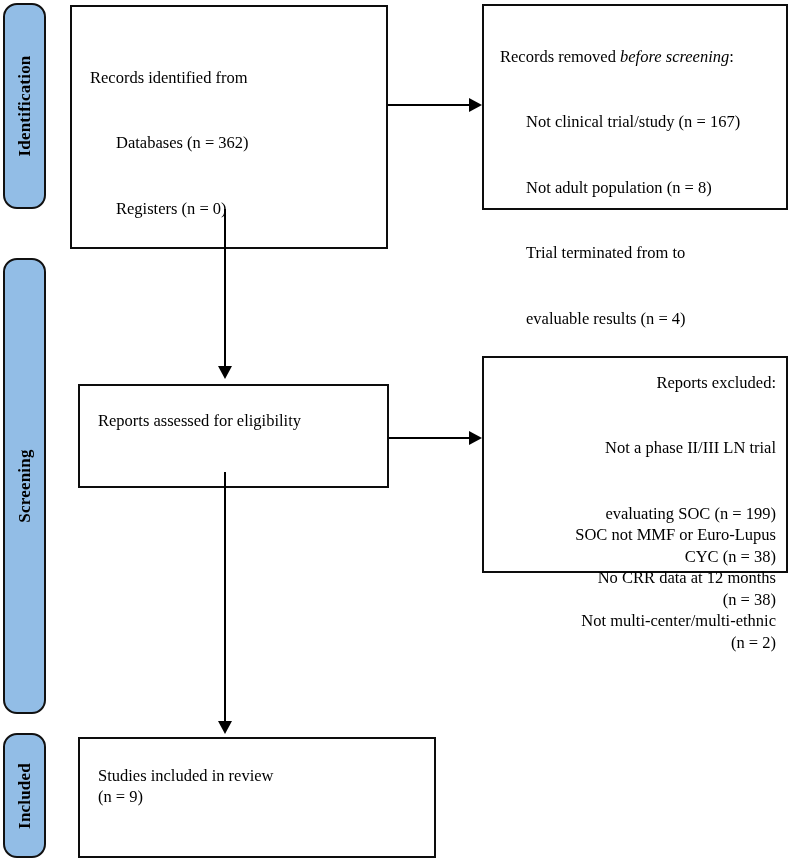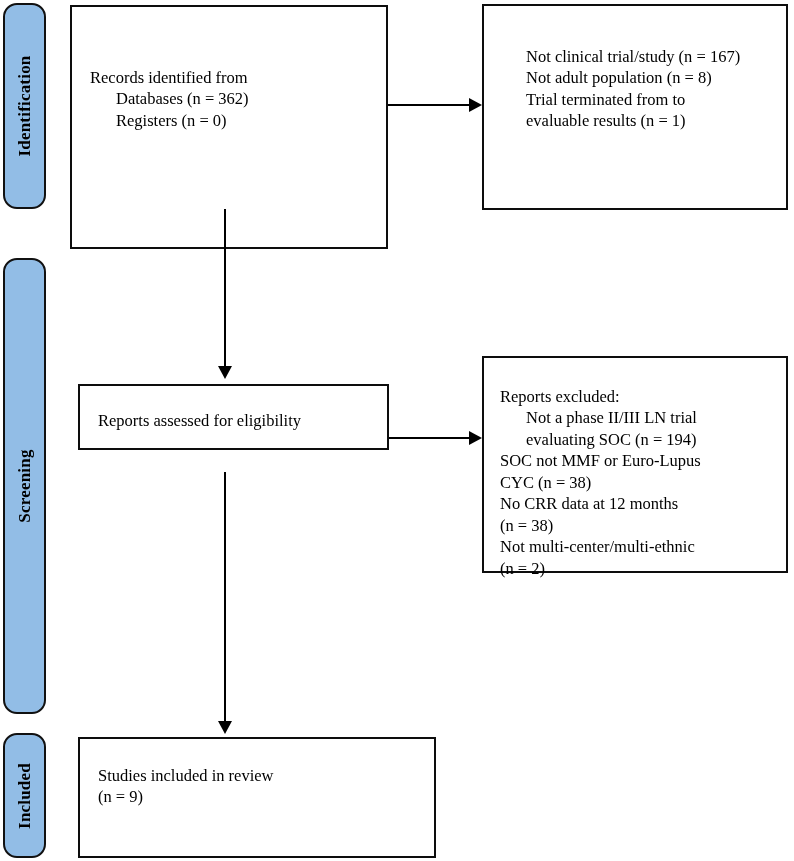--- a/index.html
+++ b/index.html
@@ -51,20 +51,21 @@
     font-size: 16.5px;
     line-height: 1.30;
     color: #000000;
   }
   .ln {
     display: block;
     white-space: nowrap;
   }
   .ln.ind {
     padding-left: 26px;
+    margin-top: 44px;
   }
   .ital {
     font-style: italic;
   }
 
   
   .conn-h {
     position: absolute;
     height: 0;
     border-top: 2px solid #000000;
@@ -111,38 +112,39 @@
   <div class="flow-box" style="left:70px; top:5px; width:318px; height:244px;">
     <div class="box-text" style="top:60px;">
       <span class="ln">Records identified from</span>
       <span class="ln ind">Databases (n = 362)</span>
       <span class="ln ind">Registers (n = 0)</span>
     </div>
   </div>
 
   <div class="flow-box" style="left:482px; top:4px; width:306px; height:206px;">
     <div class="box-text" style="top:40px; left:16px;">
+      <span class="ln"><span>Records removed </span><span class="ital">before screening</span><span>:</span></span>
       <span class="ln ind">Not clinical trial/study (n = 167)</span>
       <span class="ln ind">Not adult population (n = 8)</span>
       <span class="ln ind">Trial terminated from to</span>
-      <span class="ln ind">evaluable results (n = 1)</span>
+      <span class="ln ind">evaluable results (n = 4)</span>
     </div>
   </div>
 
-  <div class="flow-box" style="left:78px; top:384px; width:311px; height:66px;">
+  <div class="flow-box" style="left:78px; top:384px; width:311px; height:104px;">
     <div class="box-text" style="top:24px;">
       <span class="ln">Reports assessed for eligibility</span>
     </div>
   </div>
 
   <div class="flow-box" style="left:482px; top:356px; width:306px; height:217px;">
-    <div class="box-text" style="top:28px; left:16px;">
+    <div class="box-text" style="top:14px; left:16px;text-align:right;">
       <span class="ln">Reports excluded:</span>
       <span class="ln ind">Not a phase II/III LN trial</span>
-      <span class="ln ind">evaluating SOC (n = 194)</span>
+      <span class="ln ind">evaluating SOC (n = 199)</span>
       <span class="ln">SOC not MMF or Euro-Lupus</span>
       <span class="ln">CYC (n = 38)</span>
       <span class="ln">No CRR data at 12 months</span>
       <span class="ln">(n = 38)</span>
       <span class="ln">Not multi-center/multi-ethnic</span>
       <span class="ln">(n = 2)</span>
     </div>
   </div>
 
   <div class="flow-box" style="left:78px; top:737px; width:358px; height:121px;">

